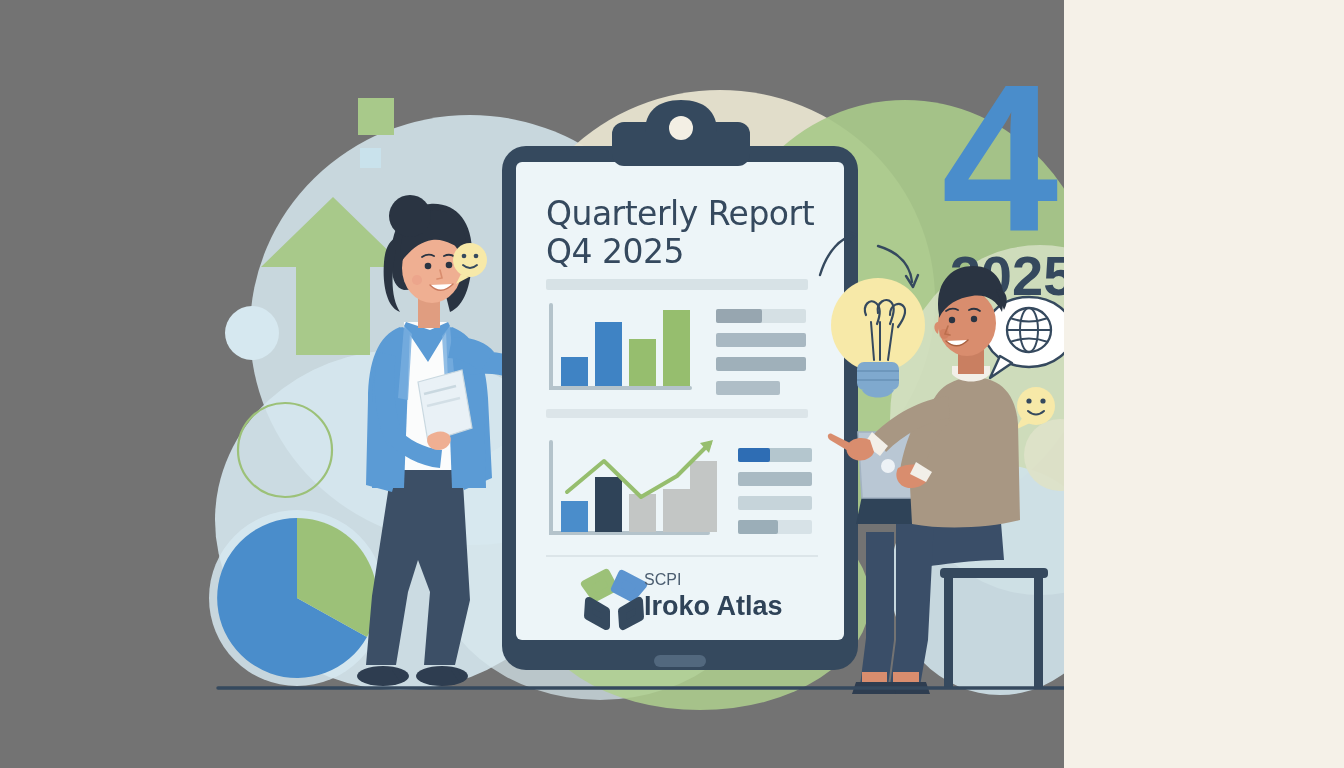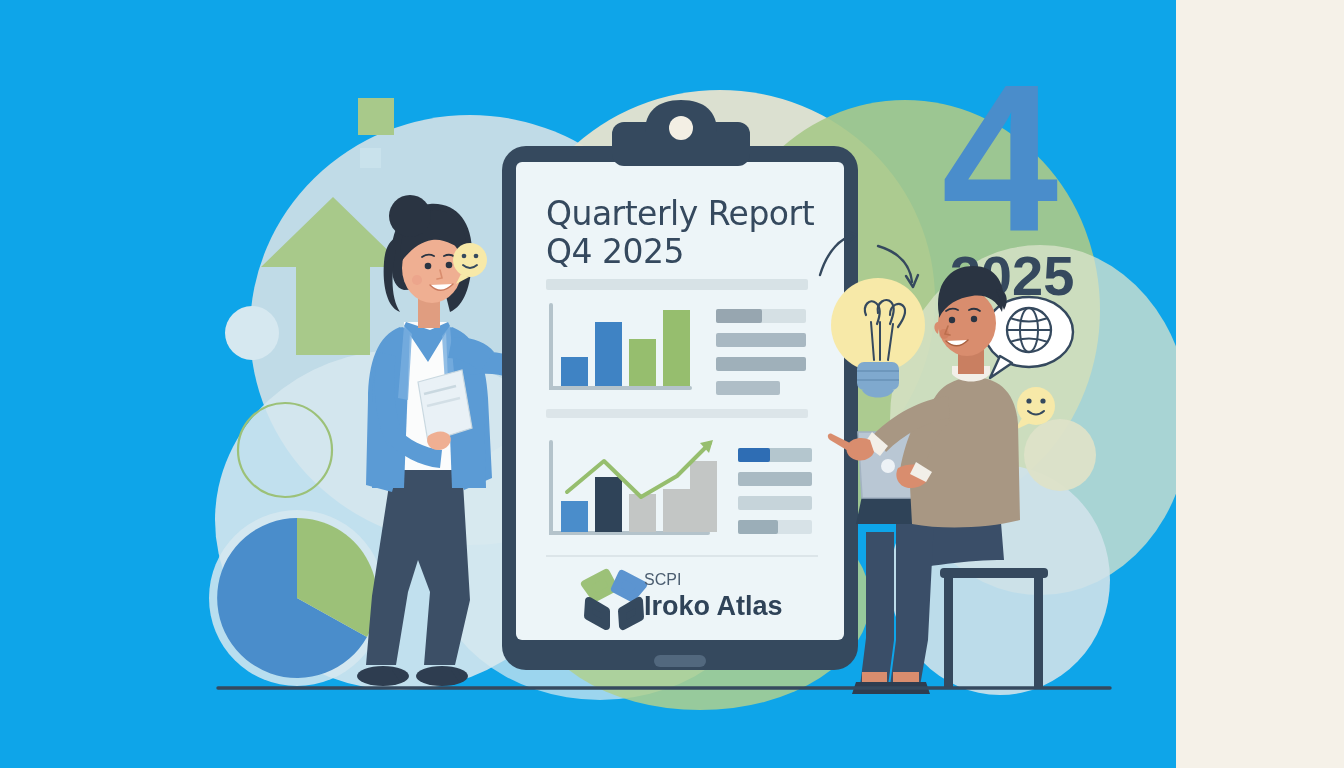--- a/index.html
+++ b/index.html
@@ -4,22 +4,22 @@
 <title>Quarterly Report Q4 2025 Illustration</title>
 <style>
   * { margin:0; padding:0; box-sizing:border-box; }
   html,body{
     width:1344px; height:768px;
     overflow:hidden;
     font-family:"Liberation Sans","DejaVu Sans",sans-serif;
   }
   #stage{
     position:relative;
-    width:1176px; height:768px;
-    background:#0ea5e9;
+    width:1064px; height:768px;
+    background:#737373;
     overflow:hidden;
   }
   svg.layer{
     position:absolute; top:0; left:0;
     width:1344px; height:768px;
     display:block;
   }
   .ttl{
     font-family:"DejaVu Sans","Liberation Sans",sans-serif;
     font-weight:400;

